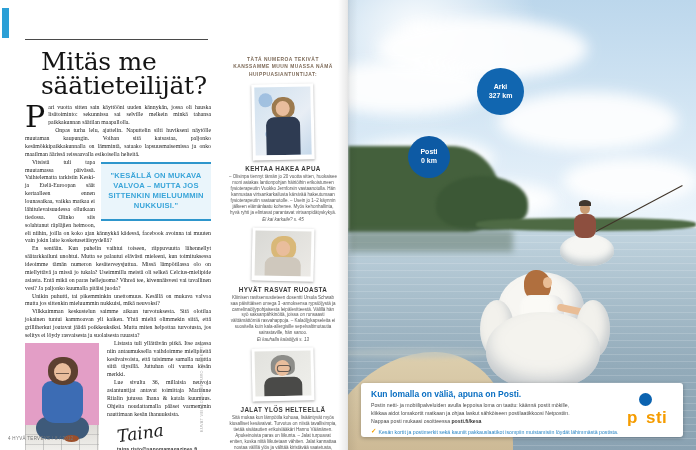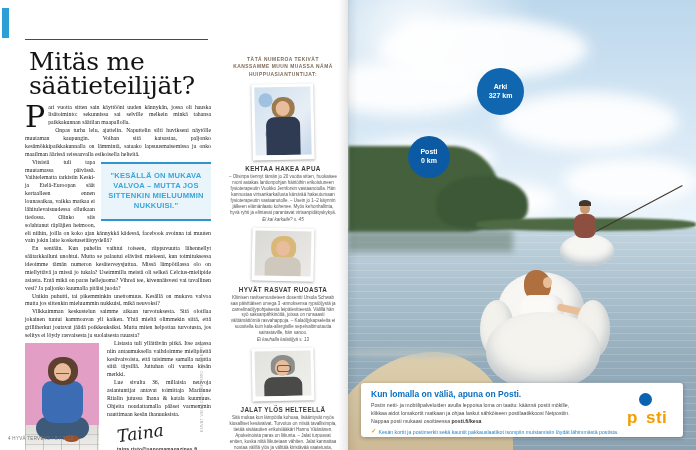--- a/index.html
+++ b/index.html
@@ -5,21 +5,21 @@
   html,body{margin:0;padding:0;background:#fff;}
   .spread{position:relative;width:696px;height:450px;background:#fff;overflow:hidden;font-family:"Liberation Sans",sans-serif;}
 
   
   .left-page{position:absolute;left:0;top:0;width:348px;height:450px;background:#fff;}
   .corner-tab{position:absolute;left:2px;top:8px;width:7px;height:30px;background:#2b9fd6;}
   .kicker{position:absolute;left:25px;top:11px;font:400 20px "DejaVu Serif",serif;color:#1d1d1b;letter-spacing:.5px;}
   .kicker-rule{position:absolute;left:25px;top:39px;width:183px;height:1px;background:#4a4a4a;}
 
   .article{position:absolute;left:25px;top:50px;width:186px;}
-  .article h1{margin:0 4px 6px;font:400 25px/.95 "DejaVu Serif",serif;color:#141414;letter-spacing:-.3px;}
+  .article h1{margin:0 16px 6px;font:400 25px/.95 "DejaVu Serif",serif;color:#141414;letter-spacing:-.3px;}
   .body-text{font:400 5.8px/1.36 "Liberation Serif",serif;color:#222;text-align:justify;}
   .body-text p{margin:0;text-indent:7px;}
   .body-text p.first{text-indent:0;}
   .dropcap{float:left;font:400 30px/24px "DejaVu Serif",serif;padding:1px 3px 0 0;color:#111;}
 
   .pullquote{float:right;width:102px;margin:3px 0 4px 6px;padding:7px 4px;background:#eaf5fb;
     border-top:2px solid #2e96cc;border-bottom:2px solid #2e96cc;text-align:center;
     font:700 7.6px/1.35 "Liberation Sans",sans-serif;color:#3aa5d9;letter-spacing:.2px;}
 
   .editor-photo{float:left;width:74px;height:112px;margin:3px 8px 0 0;position:relative;background:#e39ec6;overflow:hidden;}

